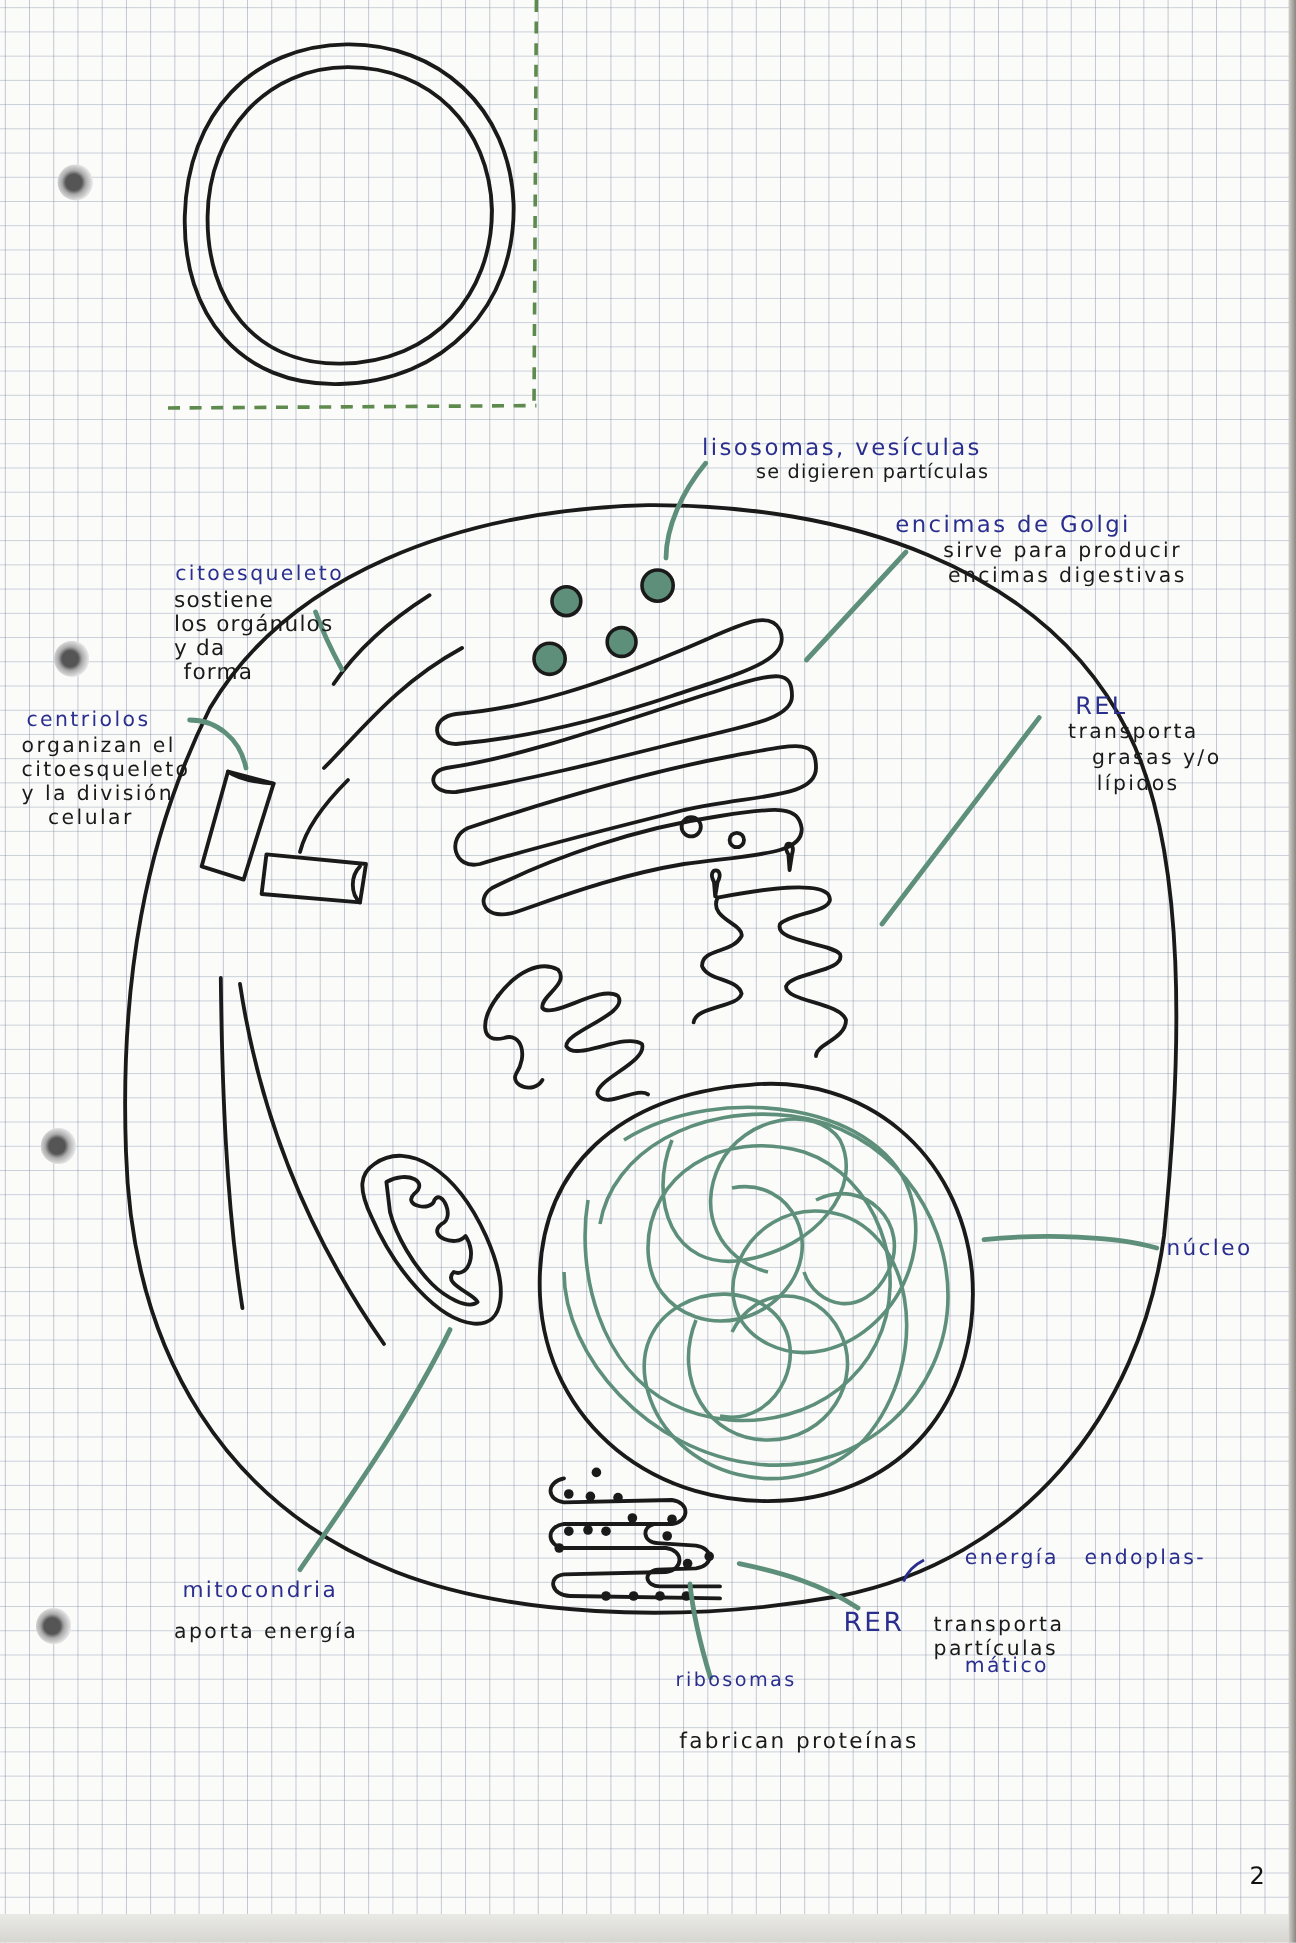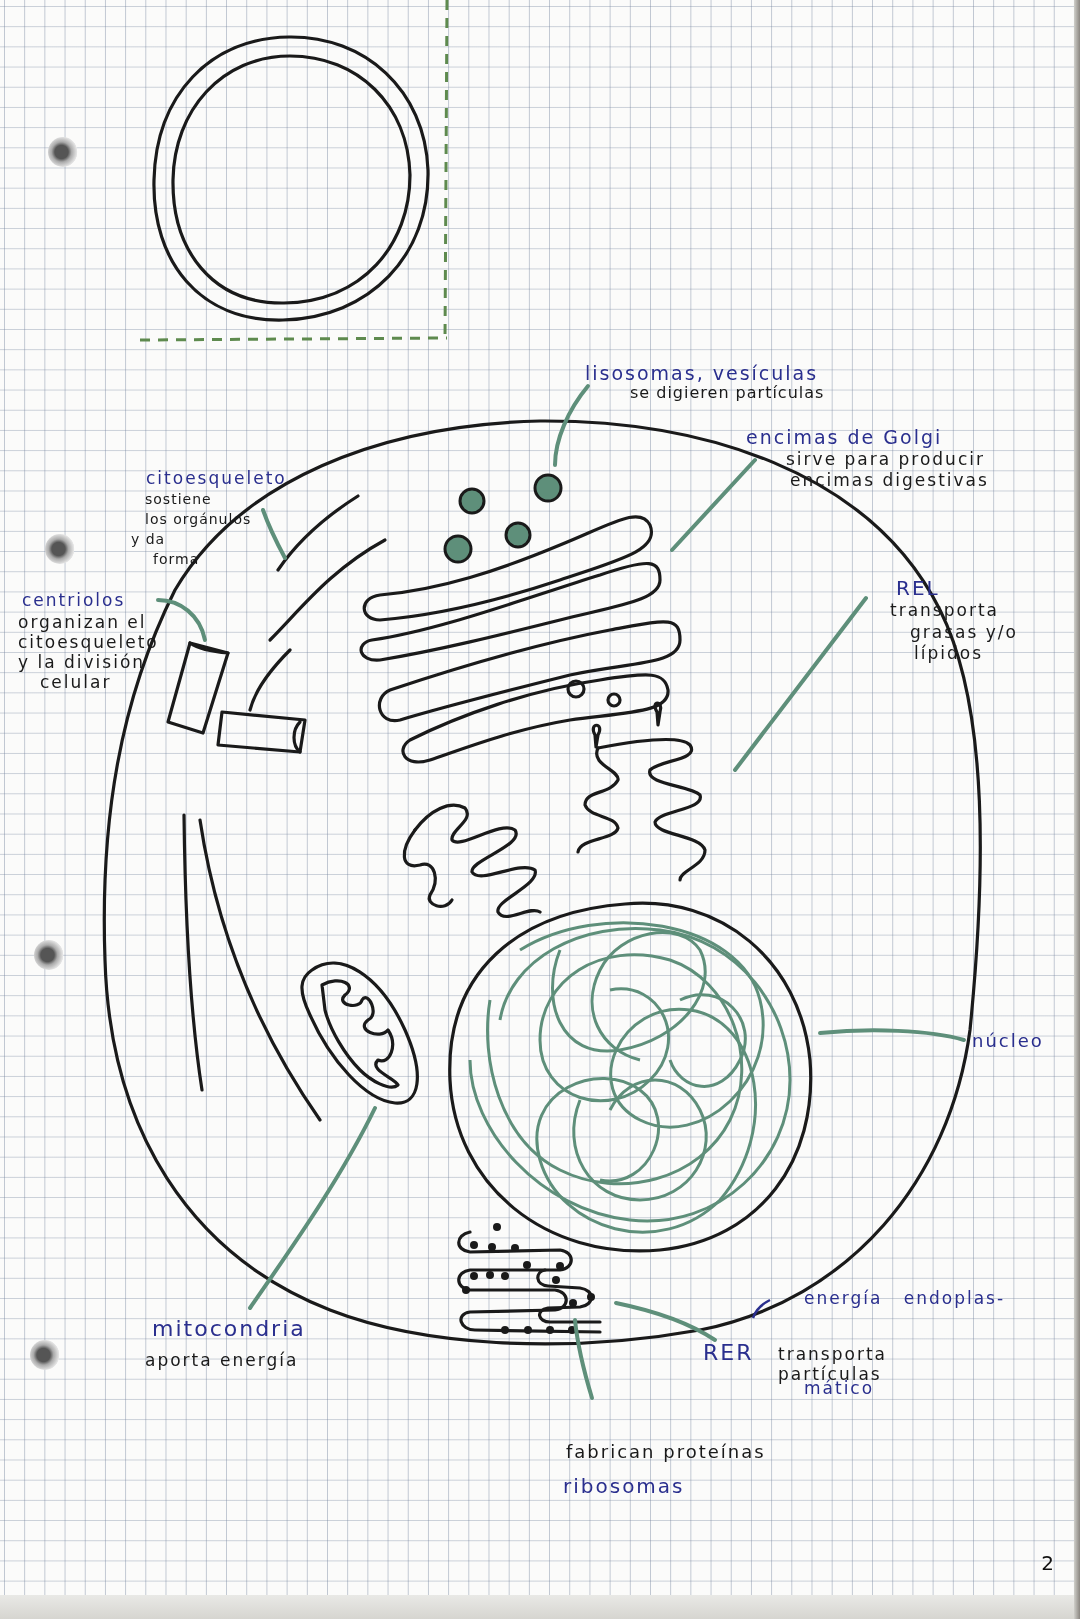--- a/index.html
+++ b/index.html
@@ -12,21 +12,21 @@
     background-size:20.2px 20.2px;
     background-position:4px 6px;}
   .edge-bottom{position:absolute;left:0;right:0;bottom:0;height:24px;background:linear-gradient(#e9e9e6,#d6d5d0);}
   .edge-right{position:absolute;top:0;right:0;width:6px;height:100%;background:linear-gradient(90deg,#d0cfca,#8a8680);}
   .hole{position:absolute;width:30px;height:30px;border-radius:50%;
     background:radial-gradient(circle at 45% 50%, #555 0 30%, #aaa 45%, #e8e8e8 70%, transparent 72%);}
   svg.art{position:absolute;left:0;top:0;}
   .lbl{position:absolute;font-family:"DejaVu Sans",sans-serif;white-space:nowrap;letter-spacing:2px;line-height:1.05;}
   .blue{color:#2a2f8e;font-size:19px;}
   .blk{color:#1a1a1a;font-size:17px;}
-  .sm{font-size:14px;letter-spacing:1px;}
+  .sm{font-size:18px;letter-spacing:1px;}
   .pnum{position:absolute;right:26px;bottom:44px;font-family:"DejaVu Sans",sans-serif;font-size:20px;color:#111;}
 </style>
 </head>
 <body>
 
 <div class="page">
 
   <div class="hole" style="left:48px;top:137px"></div>
   <div class="hole" style="left:45px;top:534px"></div>
   <div class="hole" style="left:34px;top:940px"></div>
@@ -143,46 +143,46 @@
   <div class="lbl blue" style="left:585px;top:364px">lisosomas, vesículas</div>
   <div class="lbl blk sm" style="left:630px;top:385px;font-size:16px">se digieren partículas</div>
 
   <div class="lbl blue" style="left:746px;top:428px">encimas de Golgi</div>
   <div class="lbl blk" style="left:786px;top:451px">sirve para producir</div>
   <div class="lbl blk" style="left:790px;top:472px">encimas digestivas</div>
 
   <div class="lbl blue" style="left:146px;top:470px;font-size:17px">citoesqueleto</div>
   <div class="lbl blk sm" style="left:145px;top:492px">sostiene</div>
   <div class="lbl blk sm" style="left:145px;top:512px">los orgánulos</div>
-  <div class="lbl blk sm" style="left:131px;top:532px">y da</div>
+  <div class="lbl blk sm" style="left:145px;top:532px">y da</div>
   <div class="lbl blk sm" style="left:153px;top:552px">forma</div>
 
   <div class="lbl blue" style="left:22px;top:592px;font-size:17px">centriolos</div>
   <div class="lbl blk" style="left:18px;top:614px">organizan el</div>
   <div class="lbl blk" style="left:18px;top:634px">citoesqueleto</div>
   <div class="lbl blk" style="left:18px;top:654px">y la división</div>
   <div class="lbl blk" style="left:40px;top:674px">celular</div>
 
   <div class="lbl blue" style="left:896px;top:578px;font-size:20px">REL</div>
   <div class="lbl blk" style="left:890px;top:602px">transporta</div>
   <div class="lbl blk" style="left:910px;top:624px">grasas y/o</div>
   <div class="lbl blk" style="left:914px;top:645px">lípidos</div>
 
   <div class="lbl blue" style="left:972px;top:1032px;font-size:18px">núcleo</div>
 
-  <div class="lbl blue" style="left:152px;top:1317px;font-size:22px">mitocondria</div>
+  <div class="lbl blue" style="left:152px;top:1317px;font-size:18px">mitocondria</div>
   <div class="lbl blk" style="left:145px;top:1352px">aporta energía</div>
 
   <div class="lbl blue" style="left:804px;top:1290px;font-size:17px;word-spacing:14px">energía endoplas-</div>
   <div class="lbl blue" style="left:804px;top:1380px;font-size:17px">mático</div>
 
   <div class="lbl blue" style="left:703px;top:1341px;font-size:22px">RER</div>
   <div class="lbl blk" style="left:778px;top:1346px">transporta</div>
   <div class="lbl blk" style="left:778px;top:1366px">partículas</div>
 
-  <div class="lbl blue" style="left:563px;top:1476px;font-size:20px">ribosomas</div>
+  <div class="lbl blue" style="left:563px;top:1392px;font-size:16px">ribosomas</div>
   <div class="lbl blk" style="left:566px;top:1443px;font-size:18px">fabrican proteínas</div>
 
   <div class="pnum">2</div>
 
   <div class="edge-bottom"></div>
   <div class="edge-right"></div>
 </div>
 
 </body></html>

